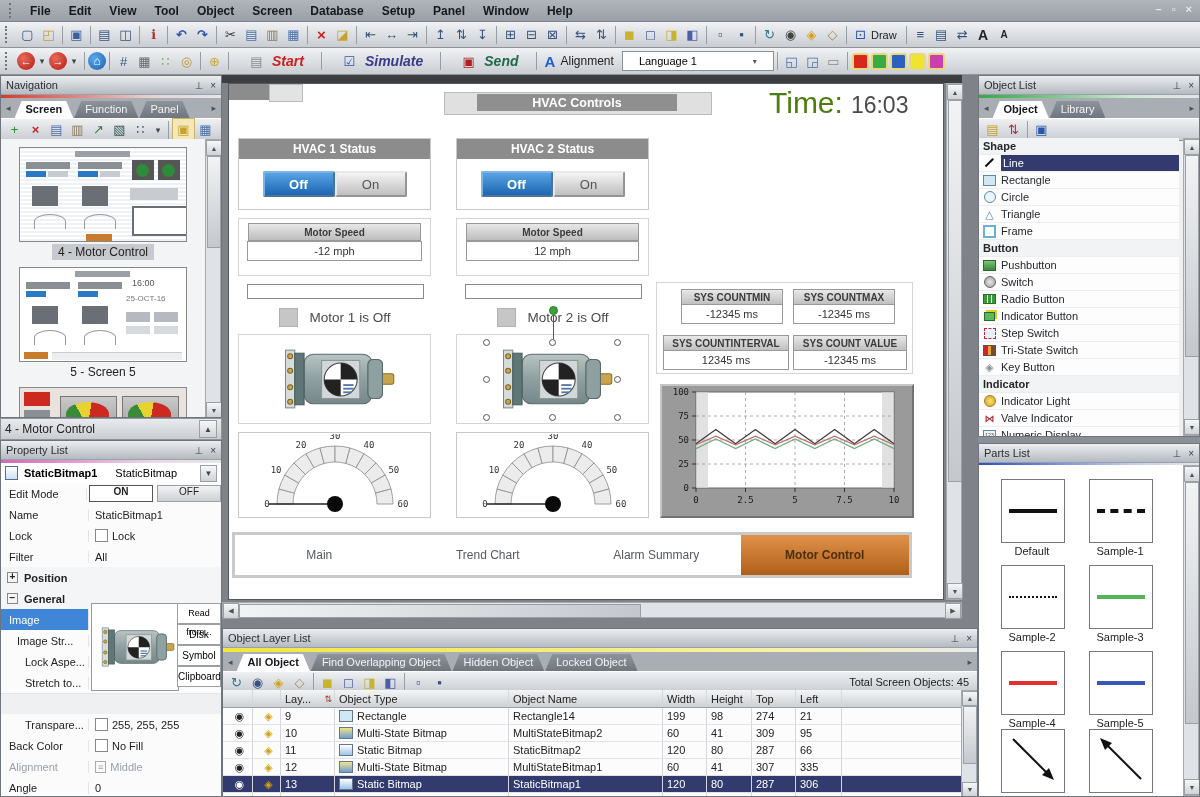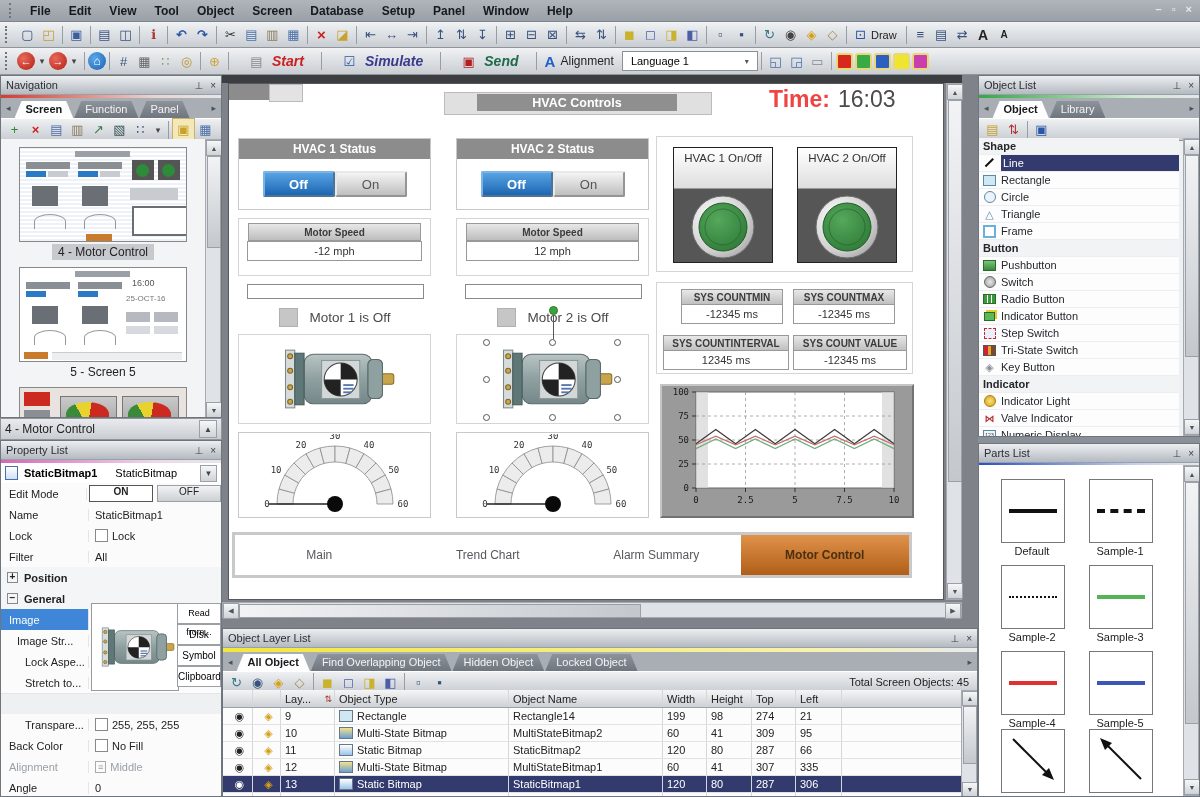--- a/index.html
+++ b/index.html
@@ -11,21 +11,21 @@
   .grip{width:5px;height:70%;border-left:2px dotted #6e747b;margin:0 5px;}
   .menu-item{font-size:12px;color:#15181c;font-weight:bold;padding:2px 9px;cursor:default;}
   .winctl{position:absolute;right:8px;top:3px;display:flex;gap:10px;color:#e8eaec;font-size:11px;font-weight:bold;}
   .tbar{position:absolute;left:0;width:1200px;background:linear-gradient(#f0f2f4,#c9cdd2);border-bottom:1px solid #8f959c;display:flex;align-items:center;box-sizing:border-box;}
   .tbi{display:inline-flex;align-items:center;justify-content:center;min-width:21px;height:21px;font-size:13px;color:#37527e;cursor:default;}
   .tbi.sm{min-width:14px;font-size:9px;color:#444;}
   .sep{width:1px;height:18px;background:#979da4;margin:0 3px;}
   .runbtn{display:flex;align-items:center;gap:5px;padding:0 14px;font-size:14px;font-weight:bold;font-style:italic;}
   .circ{width:18px;height:18px;border-radius:50%;display:inline-flex;align-items:center;justify-content:center;color:#fff;font-size:11px;}
   .swatch{width:17px;height:17px;border:2px solid #e8d87a;border-radius:3px;margin:0 1px;box-sizing:border-box;}
-  .dd{background:#fff;border:1px solid #8a9098;height:18px;display:flex;align-items:center;font-size:11px;padding:0 8px;justify-content:space-between;}
+  .dd{background:#fff;border:1px solid #8a9098;height:18px;display:flex;align-items:center;font-size:11px;padding:0 16px;justify-content:space-between;}
   
   .panel{position:absolute;background:#eef0f2;border:1px solid #6f757d;box-sizing:border-box;overflow:hidden;}
   .ptitle{height:18px;background:linear-gradient(#eceef0,#b4bac1);display:flex;align-items:center;justify-content:space-between;padding:0 5px;font-size:11px;color:#2a2d31;border-bottom:1px solid #9aa0a7;}
   .ptools{display:flex;gap:7px;color:#3d4248;font-size:10px;}
   .accent{height:3px;}
   .tabrow{height:20px;background:#a9aeb5;display:flex;align-items:flex-end;padding:0 2px;gap:1px;}
   .tab{font-size:11px;padding:2px 11px 3px;clip-path:polygon(7px 0,calc(100% - 7px) 0,100% 100%,0 100%);}
   .tab.on{background:#fdfdfd;color:#16181b;font-weight:bold;}
   .tab.offt{background:linear-gradient(#8d939b,#70767e);color:#f2f3f5;}
   .tabarrow{font-size:9px;color:#4c5157;align-self:center;padding:0 3px;}
@@ -451,21 +451,21 @@
 
     <div class="abs" style="left:6px;top:8px;width:716px;height:517px;background:#fff;border:1px solid #55585c;box-sizing:border-box;overflow:hidden">
 
       <div class="abs" style="left:0px;top:0px;width:40px;height:16px;background:#8c8c8c"></div>
       <div class="abs" style="left:40px;top:0px;width:32px;height:16px;background:#e3e3e3;border:1px solid #bbb"></div>
 
       <div class="abs" style="left:215px;top:8px;width:266px;height:21px;background:#e0e0e0;border:1px solid #bbb"></div>
       <div class="abs" style="left:248px;top:10px;width:200px;height:17px;background:#8f8f8f;color:#fff;font-weight:bold;font-size:12.5px;display:flex;align-items:center;justify-content:center">HVAC Controls</div>
 
       <div class="abs" style="left:540px;top:2px;width:170px;height:28px;display:flex;align-items:baseline;gap:8px">
-        <span style="font-size:23px;font-weight:bold;color:#ef4444">Time:</span>
+        <span style="font-size:30px;font-weight:normal;color:#4d7c0f">Time:</span>
         <span style="font-size:23px;color:#4a4a4a">16:03</span>
       </div>
 
       <div class="gbox" style="left:9px;top:54px;width:193px;height:72px">
         <div class="ghead">HVAC 1 Status</div>
         <div style="display:flex;justify-content:center;gap:0;margin-top:12px">
           <span class="btn3d btn-off" style="width:72px;height:26px">Off</span>
           <span class="btn3d btn-on" style="width:72px;height:26px">On</span>
         </div>
       </div>
@@ -567,42 +567,20 @@
             <text x="54.999999999999986" y="14.11027254265818" font-size="9" text-anchor="middle" fill="#333" font-family="DejaVu Sans Mono, monospace">20</text>
             <text x="89" y="5" font-size="9" text-anchor="middle" fill="#333" font-family="DejaVu Sans Mono, monospace">30</text>
             <text x="123" y="14.110272542658166" font-size="9" text-anchor="middle" fill="#333" font-family="DejaVu Sans Mono, monospace">40</text>
             <text x="147.88972745734185" y="39.000000000000014" font-size="9" text-anchor="middle" fill="#333" font-family="DejaVu Sans Mono, monospace">50</text>
             <text x="157" y="73" font-size="9" text-anchor="middle" fill="#333" font-family="DejaVu Sans Mono, monospace">60</text>
             <line x1="89" y1="70" x2="23" y2="69.99999999999999" stroke="#222" stroke-width="1.4"></line>
             <circle cx="89" cy="70" r="8" fill="#0a0a0a"></circle>
           </svg>
       </div>
 
-      <div class="gbox" style="left:427px;top:52px;width:257px;height:136px;border:1px solid #d5d5d5">
-        <div class="abs" style="left:16px;top:10px;width:98px;height:114px;border:1px solid #222;background:#565656">
-          <div style="height:36px;background:linear-gradient(#ffffff,#dedede);border-bottom:1px solid #999;display:flex;align-items:flex-start;justify-content:center;padding-top:4px;font-size:11.5px;color:#333">HVAC 1 On/Off</div>
-          <div style="height:76px;display:flex;align-items:center;justify-content:center">
-            <svg width="70" height="70">
-              <circle cx="35" cy="35" r="31" fill="url(#ringGrad)" stroke="#6a6a6a"></circle>
-              <circle cx="35" cy="35" r="24" fill="url(#greenGrad)" stroke="#1f5c28"></circle>
-              <circle cx="35" cy="35" r="18" fill="none" stroke="#1f5c28" stroke-width="1" opacity="0.6"></circle>
-            </svg>
-          </div>
-        </div>
-        <div class="abs" style="left:140px;top:10px;width:98px;height:114px;border:1px solid #222;background:#565656">
-          <div style="height:36px;background:linear-gradient(#ffffff,#dedede);border-bottom:1px solid #999;display:flex;align-items:flex-start;justify-content:center;padding-top:4px;font-size:11.5px;color:#333">HVAC 2 On/Off</div>
-          <div style="height:76px;display:flex;align-items:center;justify-content:center">
-            <svg width="70" height="70">
-              <circle cx="35" cy="35" r="31" fill="url(#ringGrad)" stroke="#6a6a6a"></circle>
-              <circle cx="35" cy="35" r="24" fill="url(#greenGrad)" stroke="#1f5c28"></circle>
-              <circle cx="35" cy="35" r="18" fill="none" stroke="#1f5c28" stroke-width="1" opacity="0.6"></circle>
-            </svg>
-          </div>
-        </div>
-      </div>
 
       <div class="gbox" style="left:427px;top:198px;width:257px;height:92px;border:1px solid #d5d5d5">
         <div class="shead abs" style="left:24px;top:6px;width:100px;height:15px">SYS COUNTMIN</div>
         <div class="sval abs" style="left:24px;top:21px;width:100px;height:18px">-12345 ms</div>
         <div class="shead abs" style="left:136px;top:6px;width:100px;height:15px">SYS COUNTMAX</div>
         <div class="sval abs" style="left:136px;top:21px;width:100px;height:18px">-12345 ms</div>
         <div class="shead abs" style="left:6px;top:52px;width:124px;height:15px">SYS COUNTINTERVAL</div>
         <div class="sval abs" style="left:6px;top:67px;width:124px;height:18px">12345 ms</div>
         <div class="shead abs" style="left:136px;top:52px;width:112px;height:15px">SYS COUNT VALUE</div>
         <div class="sval abs" style="left:136px;top:67px;width:112px;height:18px">-12345 ms</div>

